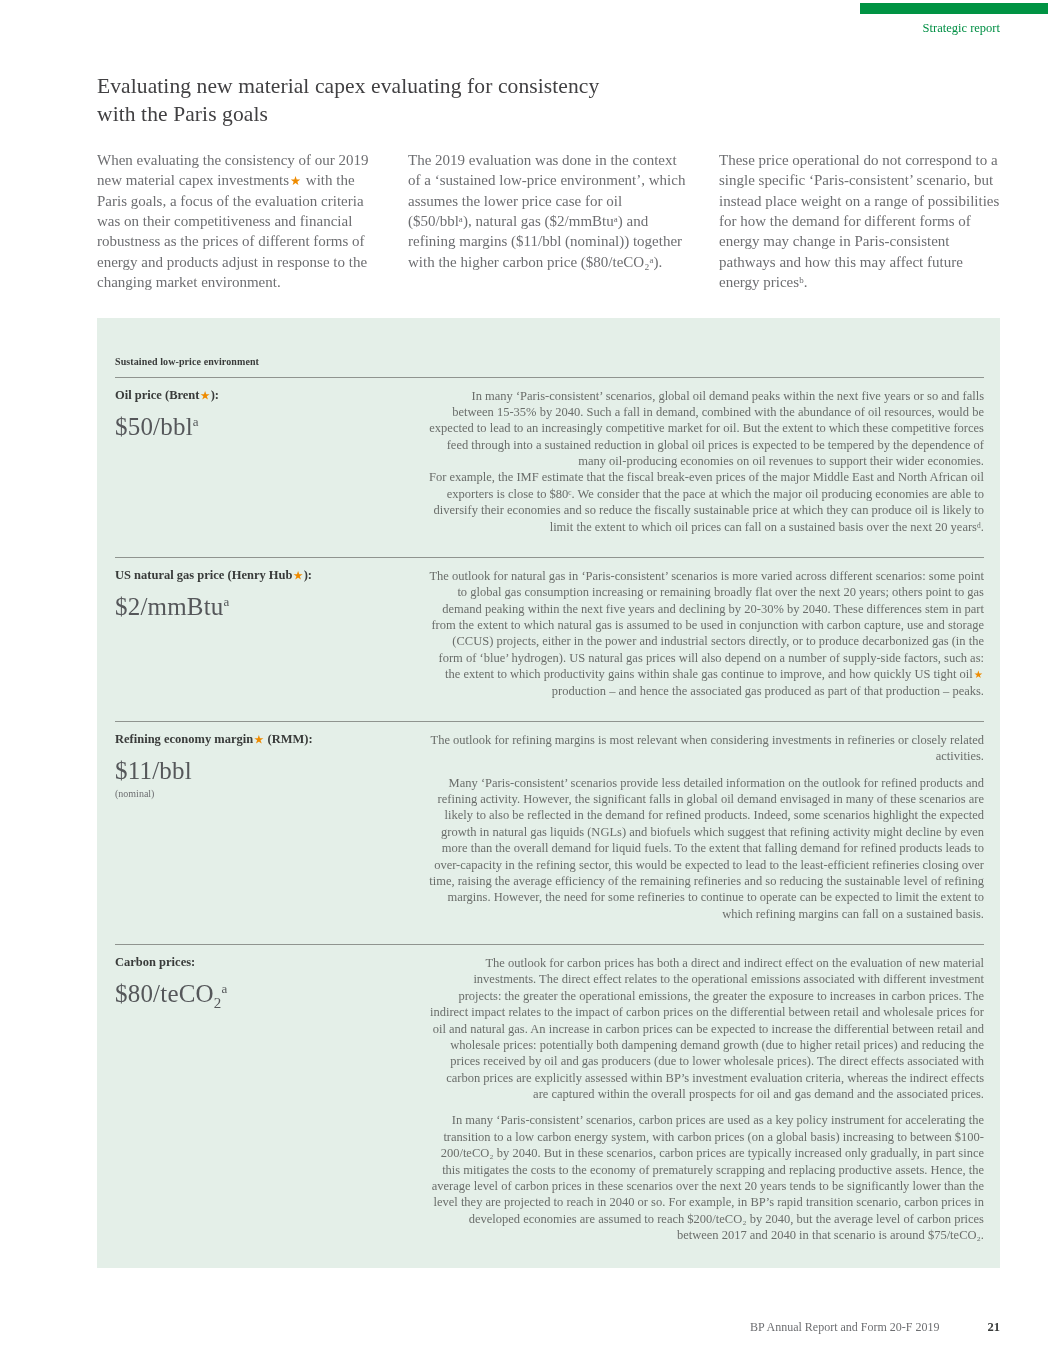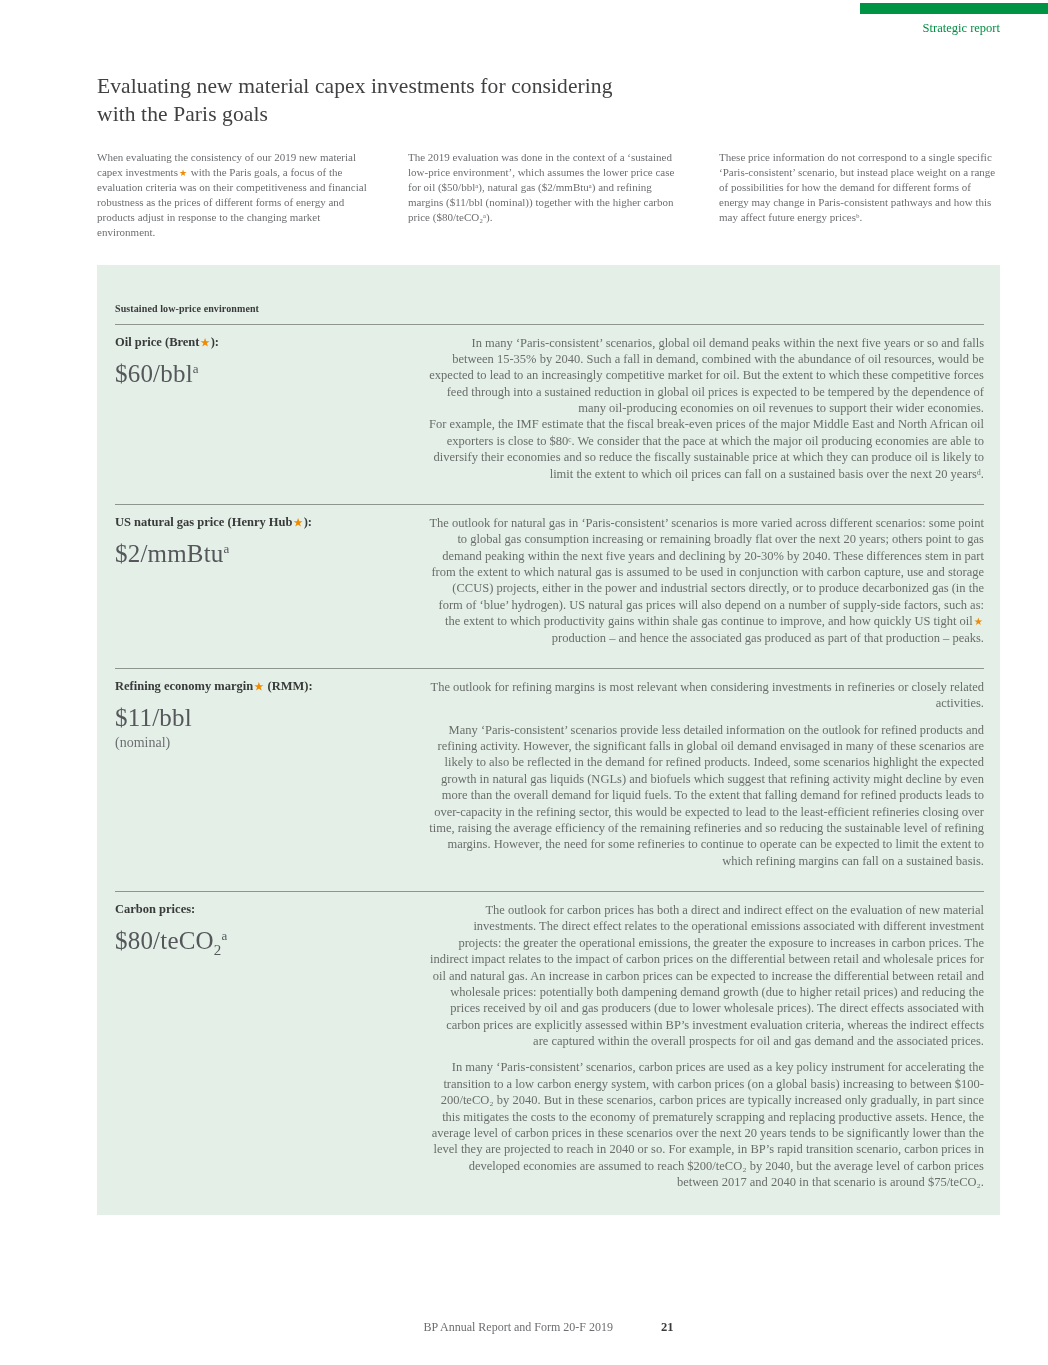--- a/index.html
+++ b/index.html
@@ -13,77 +13,77 @@
 
   .content { position:absolute; left:97px; top:0; width:903px; }
 
   .title {
     margin:73px 0 0 0; font-size:21.5px; font-weight:400; color:#414042;
     line-height:1.3; white-space:pre-line; letter-spacing:0.1px;
   }
 
   .intro {
     display:grid; grid-template-columns:1fr 1fr 1fr; column-gap:30px;
-    margin-top:21px; font-size:11px; line-height:1.36; color:#6d6e71;
+    margin-top:21px; font-size:15px; line-height:1.36; color:#6d6e71;
   }
   .intro p { margin:0; }
 
   .star { color:#ee8b00; font-size:0.82em; padding:0 1px; }
 
   .panel {
     margin-top:25px; background:#e4efe8; box-sizing:border-box; width:903px;
     padding:38px 16px 13px 18px;
   }
   .panel-title { font-size:10px; font-weight:700; color:#393b3a; letter-spacing:0.1px; }
   .rule { border:none; border-top:1px solid #8f948f; margin:10px 0 0 0; height:0; }
 
   .prow { display:grid; grid-template-columns:290px 1fr; padding:10px 0 12px 0;gap:23px; }
   .rlabel { font-size:12.5px; font-weight:700; color:#393b3a; padding-right:20px; }
   .rvalue { font-size:25px; font-weight:400; color:#55575a; margin-top:10px; letter-spacing:0.2px; }
   .rvalue sup { font-size:13px; }
   .rvalue sub { font-size:15px; }
-  .rnote { font-size:14px; font-weight:400; color:#6d6e71; margin-top:3px; }
+  .rnote { font-size:10px; font-weight:400; color:#6d6e71; margin-top:3px; }
 
   .rtext { font-size:12.5px; color:#6a6d6a; line-height:1.31; }
   .rtext p { margin:0 0 10px 0; white-space:pre-line;text-align:right; }
   .rtext p:last-child { margin-bottom:0; }
 
   .footer {
-    position:absolute; top:1320px; left:97px; width:903px; text-align:center;
+    position:absolute; top:1320px; left:97px; width:903px; text-align:right;
     font-size:12px; color:#6d6e71;
   }
   .pagenum { font-weight:700; color:#393b3a; margin-left:48px; font-size:12.5px; }
 </style>
 </head>
 <body>
 
 <div class="page">
 
   <div class="topbar"></div>
   <div class="section-label">Strategic report</div>
 
   <div class="content">
 
-    <h1 class="title">Evaluating new material capex investments for considering
+    <h1 class="title">Evaluating new material capex evaluating for consistency
 with the Paris goals</h1>
 
     <div class="intro">
       <p><span>When evaluating the consistency of our 2019 new material capex investments</span><span class="star">★</span><span> with the Paris goals, a focus of the evaluation criteria was on their competitiveness and financial robustness as the prices of different forms of energy and products adjust in response to the changing market environment.</span></p>
       <p>The 2019 evaluation was done in the context of a ‘sustained low-price environment’, which assumes the lower price case for oil ($50/bblᵃ), natural gas ($2/mmBtuᵃ) and refining margins ($11/bbl (nominal)) together with the higher carbon price ($80/teCO₂ᵃ).</p>
-      <p>These price information do not correspond to a single specific ‘Paris-consistent’ scenario, but instead place weight on a range of possibilities for how the demand for different forms of energy may change in Paris-consistent pathways and how this may affect future energy pricesᵇ.</p>
+      <p>These price operational do not correspond to a single specific ‘Paris-consistent’ scenario, but instead place weight on a range of possibilities for how the demand for different forms of energy may change in Paris-consistent pathways and how this may affect future energy pricesᵇ.</p>
     </div>
 
     <div class="panel">
       <div class="panel-title">Sustained low-price environment</div>
       <hr class="rule">
 
       <div class="prow">
         <div class="rlabel">
           <span>Oil price (Brent</span><span class="star">★</span><span>):</span>
-          <div class="rvalue"><span>$60/bbl</span><sup>a</sup></div>
+          <div class="rvalue"><span>$50/bbl</span><sup>a</sup></div>
         </div>
         <div class="rtext">
           <p>In many ‘Paris-consistent’ scenarios, global oil demand peaks within the next five years or so and falls between 15-35% by 2040. Such a fall in demand, combined with the abundance of oil resources, would be expected to lead to an increasingly competitive market for oil. But the extent to which these competitive forces feed through into a sustained reduction in global oil prices is expected to be tempered by the dependence of many oil-producing economies on oil revenues to support their wider economies.
 For example, the IMF estimate that the fiscal break-even prices of the major Middle East and North African oil exporters is close to $80ᶜ. We consider that the pace at which the major oil producing economies are able to diversify their economies and so reduce the fiscally sustainable price at which they can produce oil is likely to limit the extent to which oil prices can fall on a sustained basis over the next 20 yearsᵈ.</p>
         </div>
       </div>
       <hr class="rule">
 
       <div class="prow">
         <div class="rlabel">

